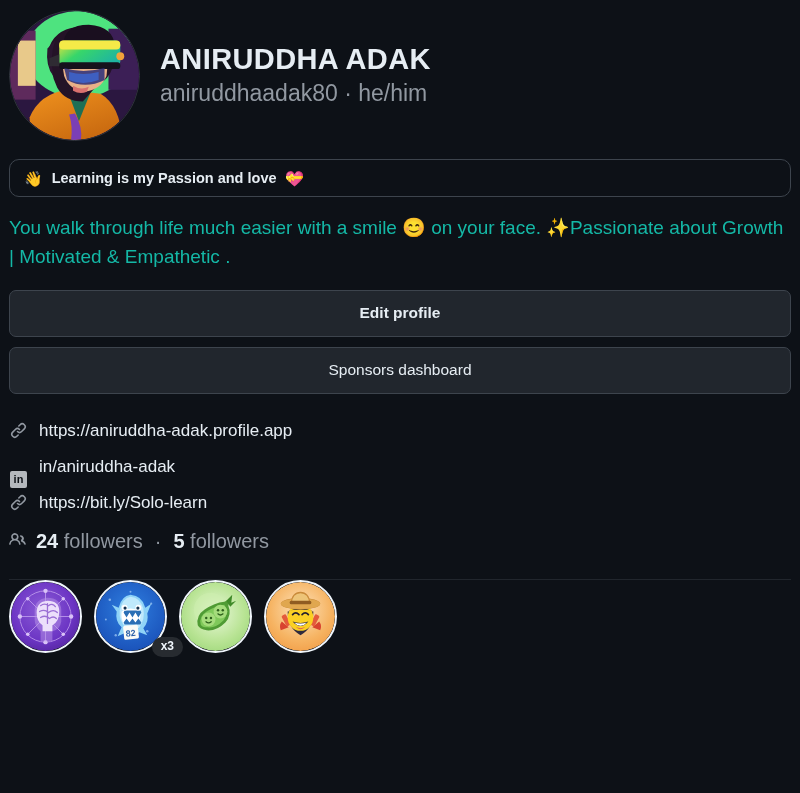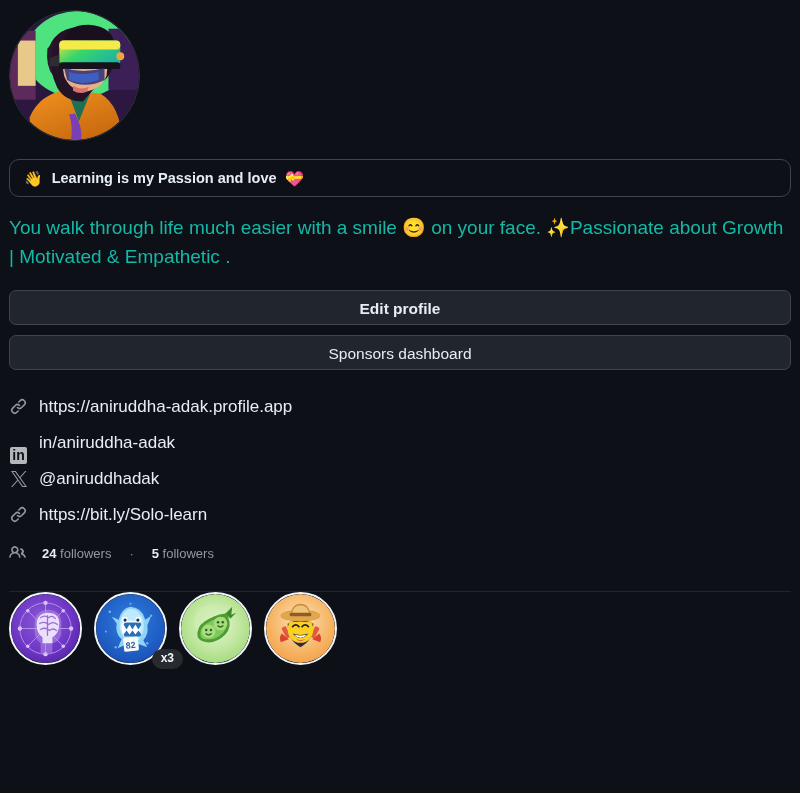--- a/index.html
+++ b/index.html
@@ -82,21 +82,21 @@
 
   
   .btn {
     display: block;
     width: 100%;
     background: #21262d;
     border: 1px solid #3d444d;
     border-radius: 7px;
     color: #e6edf3;
     font-size: 15.5px;
-    height: 35px;
+    height: 47px;
     line-height: 36px;
     text-align: center;
     margin-bottom: 10px;
     cursor: pointer;
     font-family: "Liberation Sans", sans-serif;
   }
   .btn-primary { font-weight: bold; }
 
   
   .links { margin-top: 19px; }
@@ -120,38 +120,38 @@
     color: #9198a1;
   }
   .link-row .ic svg { display: block; }
   .link-text { cursor: pointer; }
 
   .li-badge {
     width: 17px; height: 17px;
     background: #b4b8bd;
     border-radius: 2px;
     color: #0d1117;
-    font-size: 14px;
+    font-size: 11px;
     font-weight: bold;
     display: flex;
     align-items: center;
     justify-content: center;
     line-height: 1;
     font-family: "Liberation Sans", sans-serif;
     margin-top: 25px;
   }
 
   
   .followers {
     display: flex;
     align-items: center;
-    gap: 16px;
+    gap: 10px;
     height: 34px;
     margin-top: 4px;
-    font-size: 13px;
+    font-size: 20px;
     color: #9198a1;
     font-weight: 300;
     text-align: center;
   }
   .followers .num { color: #e6edf3; font-weight: bold; }
   .followers .sep { color: #9198a1; margin: 0 2px; }
   .followers .grp { cursor: pointer; }
 
   
   .divider {
@@ -234,20 +234,24 @@
           <rect x="50" y="52" width="62" height="7" rx="3" fill="#16121c"></rect>
           <path d="M50 44 L40 48 L40 56 L50 56 Z" fill="#2f2b33"></path>
           <path d="M55 58 Q74 64 96 58 L96 70 Q76 80 58 70 Z" fill="#2a2f7a" opacity="0.85"></path>
           <path d="M60 62 q14 4 30 0 l0 8 q-16 6 -30 0 z" fill="#3d63c9" opacity="0.9"></path>
           <path d="M64 76 q8 5 16 1 l-2 5 q-7 3 -14 -1 z" fill="#d9716f"></path>
           <circle cx="112" cy="46" r="4" fill="#f2a33a"></circle>
         </g>
       </svg>
     </div>
 
+    <div class="identity">
+      <div class="fullname">ANIRUDDHA ADAK</div>
+      <div class="handle-line">aniruddhaadak80 · he/him</div>
+    </div>
   </div>
 
   <div class="status">
     <span class="emoji">👋</span>
     <span>Learning is my Passion and love</span>
     <span class="emoji">💝</span>
   </div>
 
   <div class="bio">You walk through life much easier with a smile 😊 on your face. ✨Passionate about Growth | Motivated &amp; Empathetic .</div>
 
@@ -265,28 +269,20 @@
       <span class="link-text">https://aniruddha-adak.profile.app</span>
     </div>
 
     <div class="link-row">
       <span class="ic">
         <span class="li-badge">in</span>
       </span>
       <span class="link-text">in/aniruddha-adak</span>
     </div>
 
-    <div class="link-row">
-      <span class="ic">
-        <svg width="16" height="16" viewBox="0 0 16 16" fill="currentColor">
-          <path d="M9.52 6.77L15.48 0h-1.41L8.89 5.88 4.76 0H0l6.25 8.9L0 16h1.41l5.46-6.21L11.24 16H16L9.52 6.77zm-1.93 2.2l-.63-.89L1.92 1.04h2.17l4.06 5.69.63.89 5.28 7.4h-2.17L7.59 8.97z"></path>
-        </svg>
-      </span>
-      <span class="link-text">@aniruddhadak</span>
-    </div>
 
 
     <div class="link-row">
       <span class="ic">
         <svg width="17" height="17" viewBox="0 0 16 16" fill="currentColor">
           <path d="M7.775 3.275a.75.75 0 001.06 1.06l1.25-1.25a2 2 0 112.83 2.83l-2.5 2.5a2 2 0 01-2.83 0 .75.75 0 00-1.06 1.06 3.5 3.5 0 004.95 0l2.5-2.5a3.5 3.5 0 00-4.95-4.95l-1.25 1.25zm-4.69 9.64a2 2 0 010-2.83l2.5-2.5a2 2 0 012.83 0 .75.75 0 001.06-1.06 3.5 3.5 0 00-4.95 0l-2.5 2.5a3.5 3.5 0 004.95 4.95l1.25-1.25a.75.75 0 00-1.06-1.06l-1.25 1.25a2 2 0 01-2.83 0z"></path>
         </svg>
       </span>
       <span class="link-text">https://bit.ly/Solo-learn</span>
     </div>

